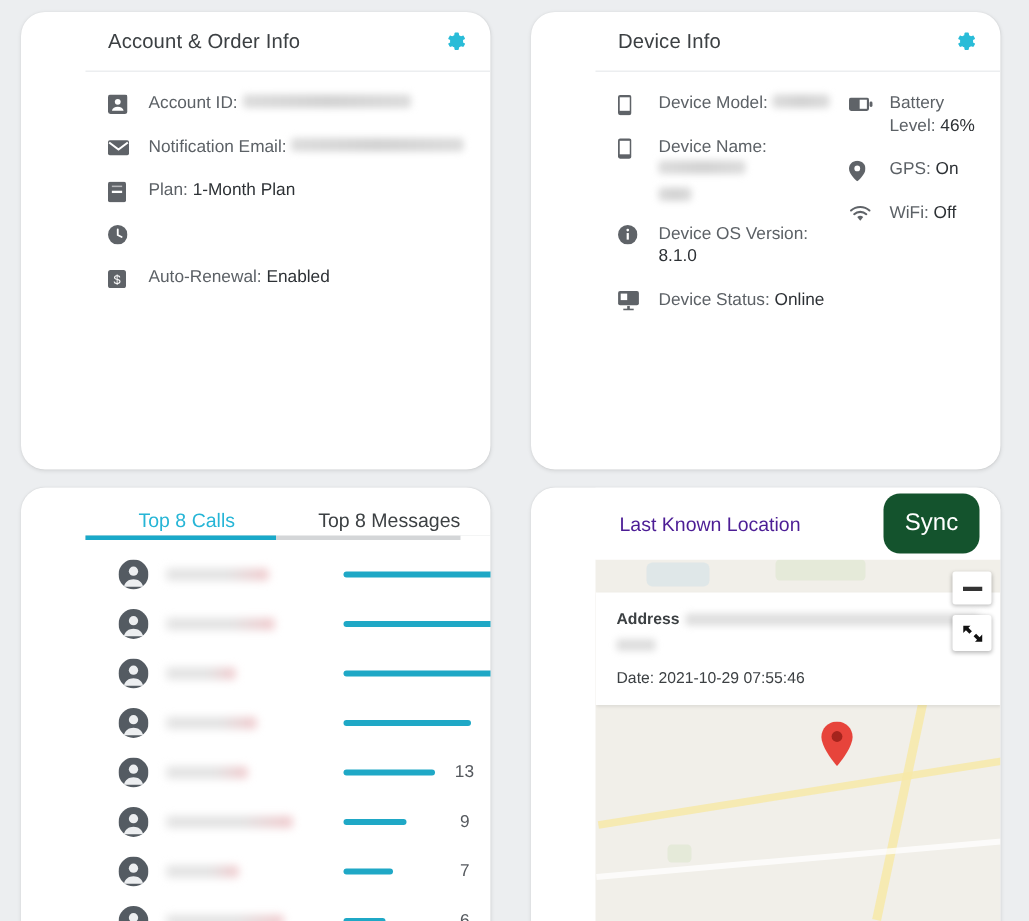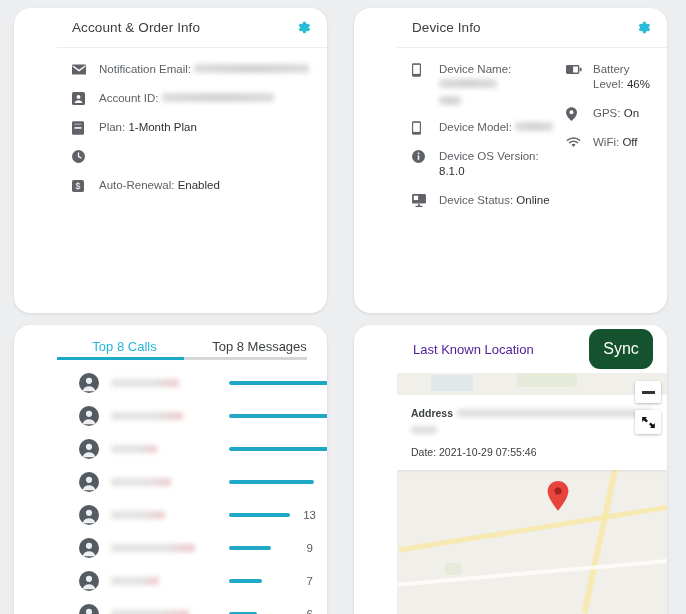--- a/index.html
+++ b/index.html
@@ -163,39 +163,39 @@
         <svg viewBox="0 0 20 20" width="17" height="17">
               <path fill="#29bcd8" d="M10 6.6a3.4 3.4 0 1 0 0 6.8 3.4 3.4 0 0 0 0-6.8zm0 5.1a1.7 1.7 0 1 1 0-3.4 1.7 1.7 0 0 1 0 3.4z"></path>
               <path fill="#29bcd8" d="M17.3 11.6l-1.2-.7c.1-.6.1-1.2 0-1.8l1.2-.7c.3-.2.4-.5.3-.8l-1-1.7c-.2-.3-.5-.4-.8-.3l-1.3.5c-.5-.4-1-.7-1.5-.9l-.2-1.4c0-.3-.3-.6-.7-.6h-2c-.3 0-.6.3-.7.6l-.2 1.4c-.6.2-1.1.5-1.5.9l-1.3-.5c-.3-.1-.7 0-.8.3l-1 1.7c-.2.3-.1.6.2.8l1.2.7c-.1.6-.1 1.2 0 1.8l-1.2.7c-.3.2-.4.5-.2.8l1 1.7c.2.3.5.4.8.3l1.3-.5c.5.4 1 .7 1.5.9l.2 1.4c.1.3.4.6.7.6h2c.4 0 .6-.3.7-.6l.2-1.4c.5-.2 1-.5 1.5-.9l1.3.5c.3.1.7 0 .8-.3l1-1.7c.2-.3.1-.6-.3-.8z"></path>
             </svg>
       </span>
     </div>
     <div class="card-body">
 
       <div class="inforow">
         <span class="ico">
-          <svg width="14" height="11" viewBox="0 0 18 13">
-                <rect x="0" y="0" width="18" height="13" rx="1.5" fill="#5f6368"></rect>
-                <path d="M1 2l8 6 8-6" stroke="#fff" stroke-width="1.8" fill="none"></path>
-              </svg>
-        </span>
-        <span><span class="lbl">Notification Email:</span>
-        <span class="blur" style="width:115px"></span></span>
-      </div>
-
-      <div class="inforow">
-        <span class="ico">
           <svg width="13" height="13" viewBox="0 0 16 16">
                 <rect x="0" y="0" width="16" height="16" rx="2" fill="#5f6368"></rect>
                 <circle cx="8" cy="6" r="2.4" fill="#fff"></circle>
                 <path d="M3.2 13.4c.4-2.1 2.3-3.3 4.8-3.3s4.4 1.2 4.8 3.3z" fill="#fff"></path>
               </svg>
         </span>
         <span><span class="lbl">Account ID:</span>
         <span class="blur" style="width:112px"></span></span>
+      </div>
+
+      <div class="inforow">
+        <span class="ico">
+          <svg width="14" height="11" viewBox="0 0 18 13">
+                <rect x="0" y="0" width="18" height="13" rx="1.5" fill="#5f6368"></rect>
+                <path d="M1 2l8 6 8-6" stroke="#fff" stroke-width="1.8" fill="none"></path>
+              </svg>
+        </span>
+        <span><span class="lbl">Notification Email:</span>
+        <span class="blur" style="width:115px"></span></span>
       </div>
 
       <div class="inforow">
         <span class="ico">
           <svg width="12" height="14" viewBox="0 0 14 16">
                 <rect x="0" y="0" width="14" height="16" rx="1.5" fill="#5f6368"></rect>
                 <rect x="3" y="7" width="8" height="1.8" fill="#fff"></rect>
                 <rect x="3" y="3" width="8" height="1.2" fill="#fff" opacity=".55"></rect>
               </svg>
         </span>
@@ -239,33 +239,33 @@
       <div class="dev-wrap">
 
         <div class="dev-left">
           <div class="inforow">
             <span class="ico">
               <svg width="9" height="14" viewBox="0 0 10 15">
                     <rect x="0" y="0" width="10" height="15" rx="1.6" fill="#5f6368"></rect>
                     <rect x="1.3" y="1.8" width="7.4" height="10" fill="#fff"></rect>
                   </svg>
             </span>
+            <span><span class="lbl">Device Model:</span>
+            <span class="blur" style="width:38px"></span></span>
+          </div>
+          <div class="inforow">
+            <span class="ico">
+              <svg width="9" height="14" viewBox="0 0 10 15">
+                    <rect x="0" y="0" width="10" height="15" rx="1.6" fill="#5f6368"></rect>
+                    <rect x="1.3" y="1.8" width="7.4" height="10" fill="#fff"></rect>
+                  </svg>
+            </span>
             <span><span class="lbl">Device Name:</span>
             <span class="blur" style="width:58px"></span>
             <span class="blur" style="width:22px;display:block;margin-top:5px"></span></span>
-          </div>
-          <div class="inforow">
-            <span class="ico">
-              <svg width="9" height="14" viewBox="0 0 10 15">
-                    <rect x="0" y="0" width="10" height="15" rx="1.6" fill="#5f6368"></rect>
-                    <rect x="1.3" y="1.8" width="7.4" height="10" fill="#fff"></rect>
-                  </svg>
-            </span>
-            <span><span class="lbl">Device Model:</span>
-            <span class="blur" style="width:38px"></span></span>
           </div>
           <div class="inforow">
             <span class="ico">
               <svg width="13" height="13" viewBox="0 0 16 16">
                     <circle cx="8" cy="8" r="8" fill="#5f6368"></circle>
                     <rect x="7.1" y="6.6" width="1.8" height="5.4" fill="#fff"></rect>
                     <circle cx="8" cy="4.2" r="1.1" fill="#fff"></circle>
                   </svg>
             </span>
             <span style="max-width:118px;display:inline-block"><span class="lbl">Device OS Version:</span>

